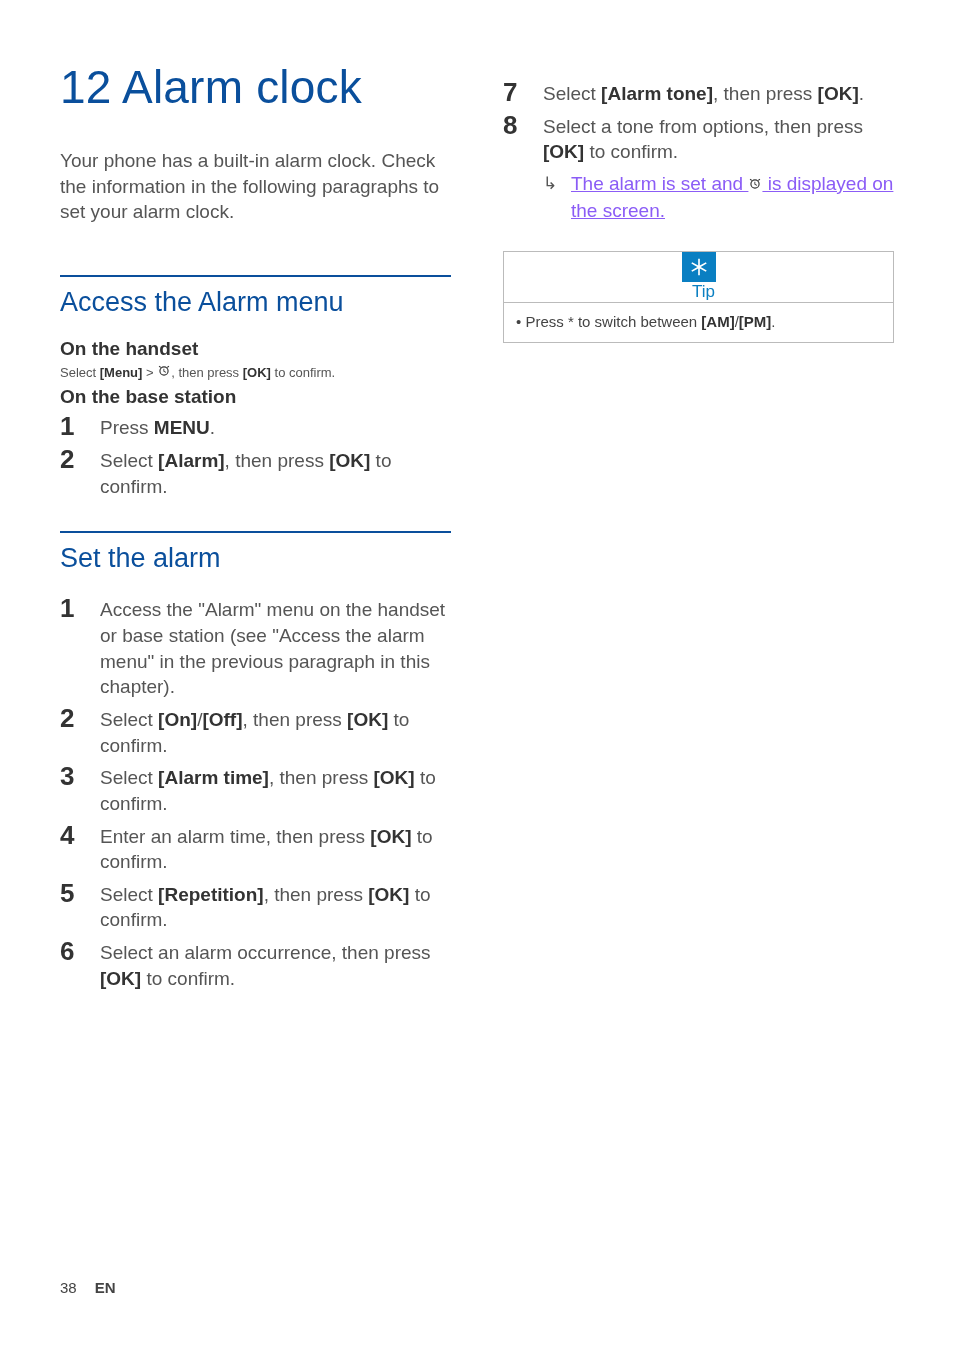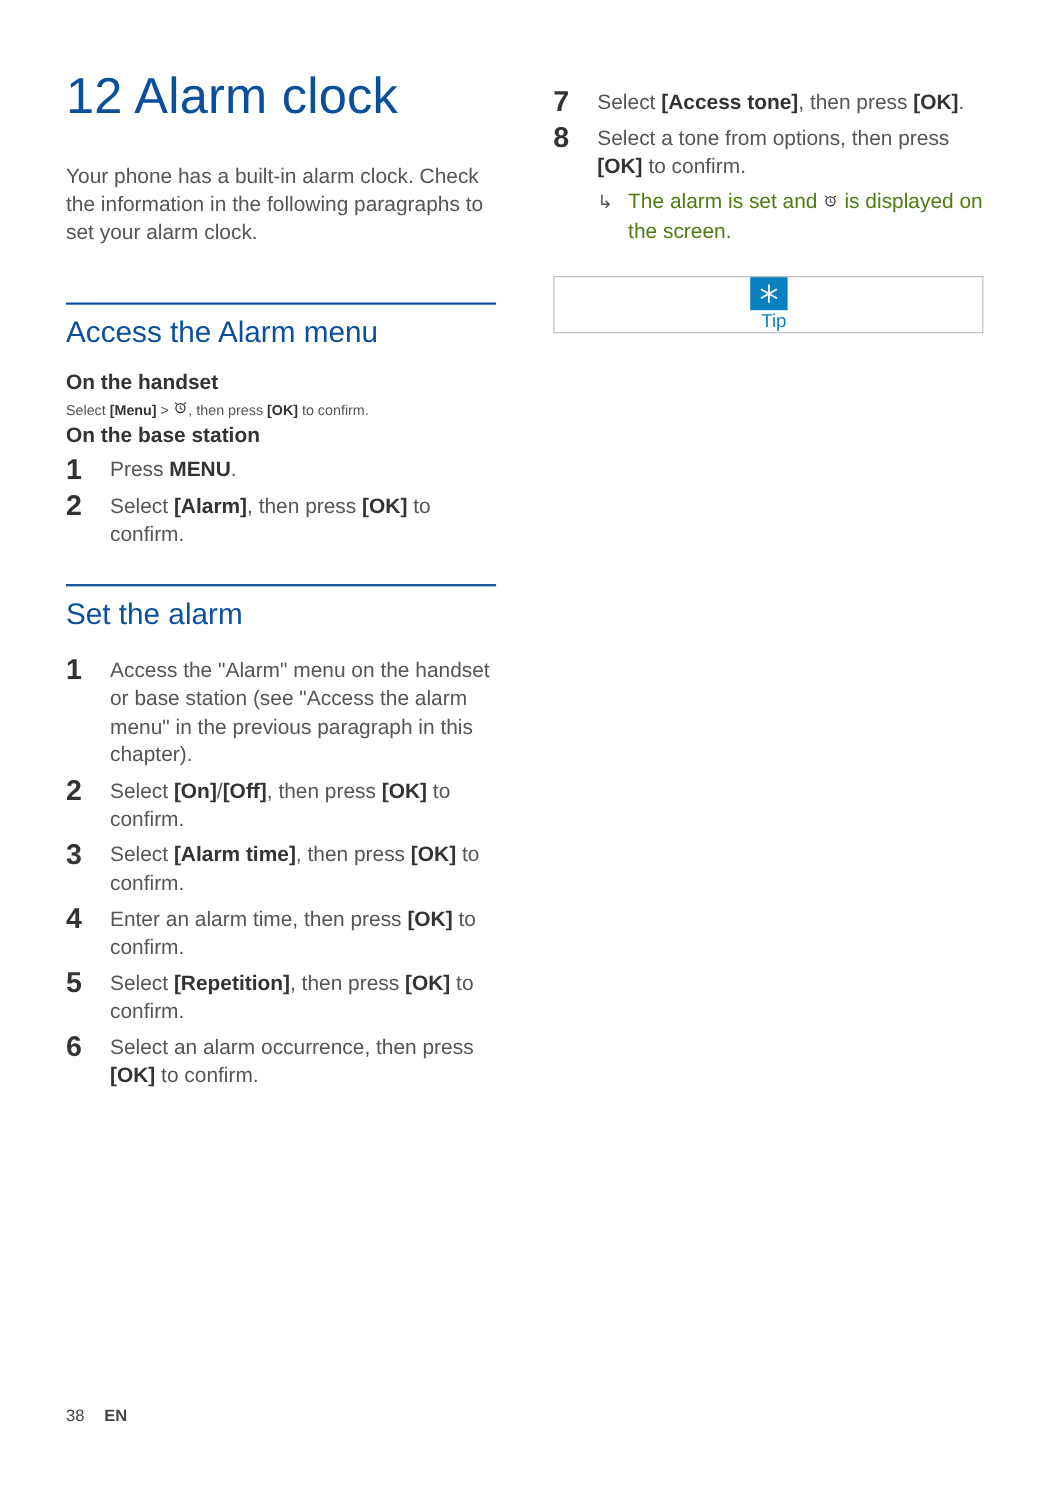--- a/index.html
+++ b/index.html
@@ -23,21 +23,21 @@
   .body-line { font-size: 13px; color: #555; line-height: 1.35; margin-bottom: 4px; }
   .bold { font-weight: 700; color: #333; }
 
   .num-list { list-style: none; margin-top: 0px; }
   .num-item { display: flex; margin-bottom: 4px; }
   .num { font-size: 26px; font-weight: 700; color: #333; width: 40px; flex-shrink: 0; line-height: 1.1; }
   .num-text { font-size: 19px; color: #555; line-height: 1.35; padding-top: 3px; }
 
   .result-line { display: flex; margin-top: 6px; padding-left: 40px; }
   .result-arrow { width: 28px; flex-shrink: 0; font-size: 17px; color: #555; padding-top: 2px; }
-  .result-text { font-size: 19px; color: #4d7c0f; line-height: 1.35; }
+  .result-text { font-size: 19px; color: #8b5cf6; line-height: 1.35; text-decoration: underline; }
 
   .alarm-icon {
     display: inline-block;
     vertical-align: -1px;
   }
 
   
   .tip-box { border: 1px solid #bbb; margin-top: 28px; }
   .tip-header { display: flex; align-items: center; padding: 0 0 0 0; flex-direction: column; }
   .tip-icon-box {
@@ -133,21 +133,21 @@
           </li>
         </ol>
       </div>
     </div>
 
     <div class="col">
       <ol class="num-list" style="margin-top:18px;">
         <li class="num-item">
           <span class="num">7</span>
           <span class="num-text">
-            <span>Select </span><span class="bold">[Access tone]</span><span>, then press </span><span class="bold">[OK]</span><span>.</span>
+            <span>Select </span><span class="bold">[Alarm tone]</span><span>, then press </span><span class="bold">[OK]</span><span>.</span>
           </span>
         </li>
         <li class="num-item">
           <span class="num">8</span>
           <span class="num-text">
             <span>Select a tone from options, then press </span><span class="bold">[OK]</span><span> to confirm.</span>
           </span>
         </li>
       </ol>
       <div class="result-line">
@@ -161,20 +161,25 @@
 
       <div class="tip-box">
         <div class="tip-header">
           <div class="tip-icon-box">
             <svg width="20" height="20" viewBox="0 0 24 24">
                 <path fill="#fff" d="M11 2h2v8.3l7.2-4.1 1 1.7L14 12l7.2 4.1-1 1.7L13 13.7V22h-2v-8.3L3.8 17.8l-1-1.7L10 12 2.8 7.9l1-1.7L11 10.3z"></path>
               </svg>
           </div>
           <span class="tip-label">Tip</span>
         </div>
+        <div class="tip-body">
+          <p class="tip-bullet">
+            <span>Press * to switch between </span><span class="bold">[AM]</span><span>/</span><span class="bold">[PM]</span><span>.</span>
+          </p>
+        </div>
       </div>
     </div>
 
   </div>
 
   <div class="footer">
     <span class="pn">38</span>
     <span class="lang">EN</span>
   </div>
 </div>

